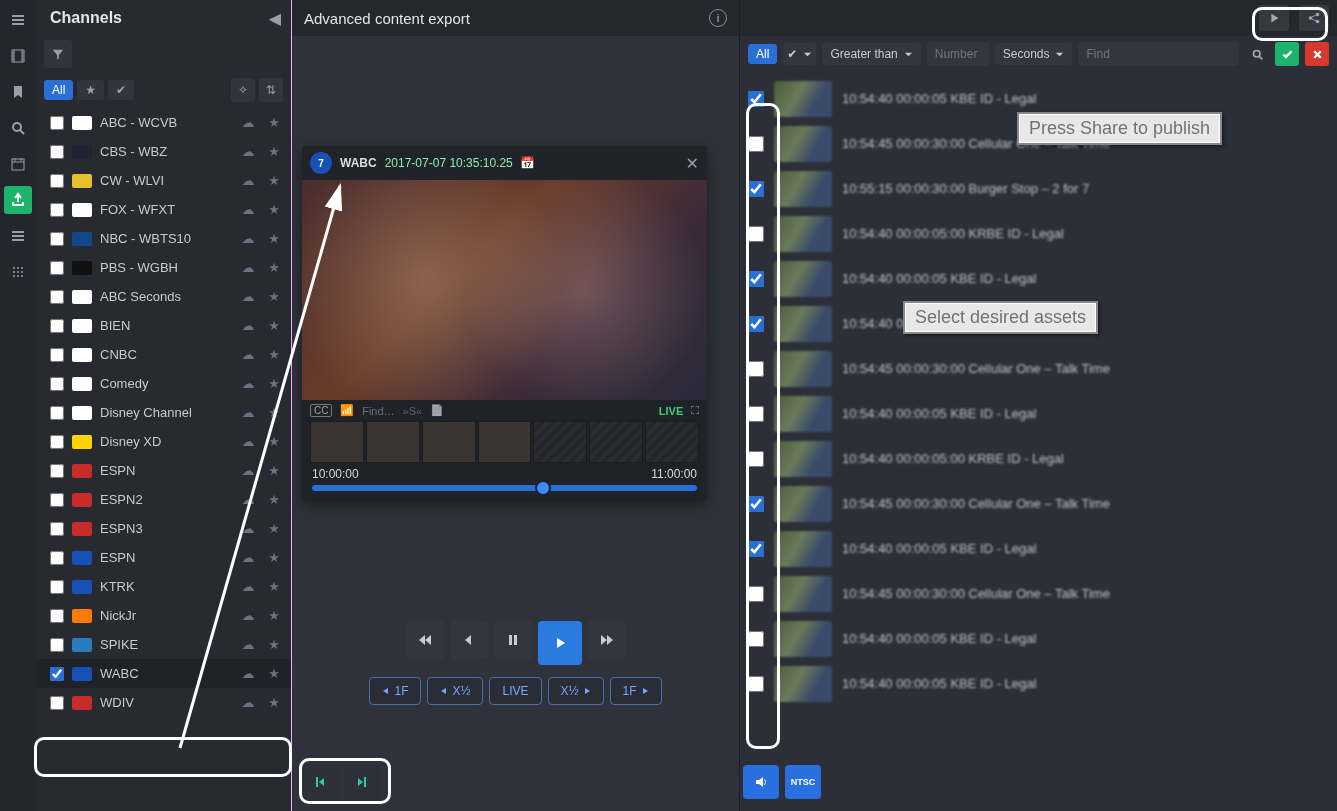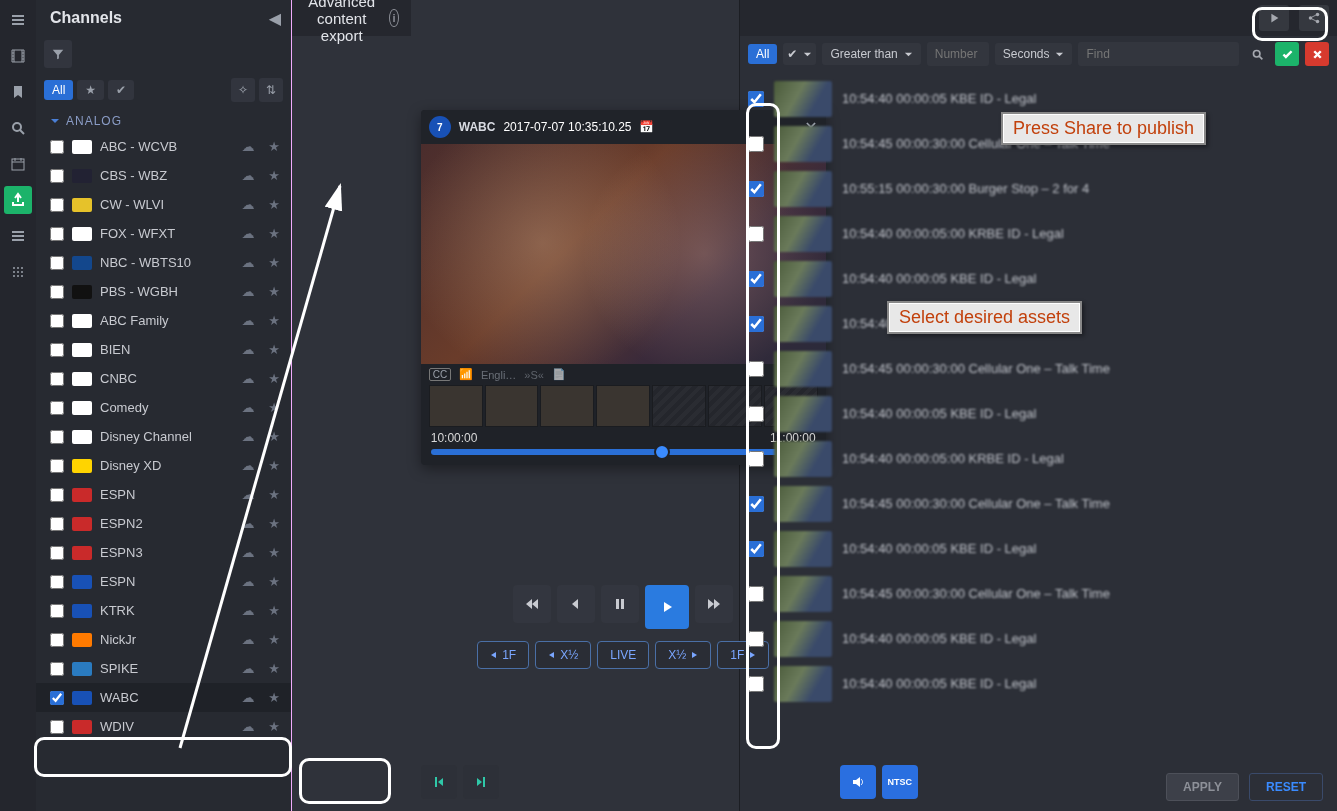--- a/index.html
+++ b/index.html
@@ -29,31 +29,31 @@
 .group-hdr svg { width:10px; height:10px; fill:#4a7fd6; }
 .ch-list { overflow-y:auto; flex:1; padding-bottom:10px; }
 .ch-item { display:flex; align-items:center; gap:8px; padding: 3px 8px 3px 14px; font-size:13px; color:#c8cad0; height:29px; }
 .ch-item input[type=checkbox]{ accent-color:#2a6fd6; width:14px; height:14px; }
 .ch-item .logo { width:20px; height:14px; background:#556; border-radius:2px; display:inline-block; font-size:7px; overflow:hidden; text-align:center; line-height:14px; color:#222; }
 .ch-item .name { flex:1; }
 .ch-item .mini { width:18px; text-align:center; color:#6b7280; cursor:pointer; }
 .ch-item.sel { background:#1f2228; }
 
 
-.center { flex:1; display:flex; flex-direction:row; background:#2f323a; min-width:0;text-align:center; }
+.center { flex:1; display:flex; flex-direction:column; background:#2f323a; min-width:0; }
 .center-head { height:36px; display:flex; align-items:center; padding:0 12px; background:#25272e; gap:10px; justify-content:space-between; }
 .center-head h3 { font-size:15px; font-weight:500; color:#e2e4e9; }
 .info-ico { color:#8a8d95; width:18px; height:18px; display:flex;align-items:center;justify-content:center; border:1px solid #8a8d95; border-radius:50%; font-size:11px; font-weight:bold; cursor:pointer;}
 .center-body { flex:1; position:relative; padding:110px 10px 10px 10px;}
 
 .player { width:405px; background:#1f2228; border-radius:4px; overflow:hidden; box-shadow:0 4px 14px rgba(0,0,0,.4); }
 .player-hd { display:flex; align-items:center; gap:8px; padding:6px 8px; background:#202329; font-size:12px; color:#a4c2ff; }
 .player-hd .plogo { width:22px; height:22px; border-radius:50%; background:#1851b6; display:flex;align-items:center;justify-content:center;color:#fff;font-size:10px;font-weight:bold; }
 .player-hd .pname { color:#d8dbe2; font-weight:600; }
-.player-hd .ptime { color:#ffffff; }
+.player-hd .ptime { color:#86efac; }
 .player-hd .spx { flex:1; }
 .player-hd .pclose { color:#9aa0aa; cursor:pointer; font-size:16px;}
 .pvideo { height:220px; background:linear-gradient(135deg,#4a2d2d,#6a3c2a 40%,#3a2a3a 70%,#2a2a3a); position:relative; }
 .pvideo::after { content:""; position:absolute; inset:0; background: radial-gradient(circle at 30% 45%, rgba(255,220,180,.25), transparent 45%), radial-gradient(circle at 70% 50%, rgba(255,200,180,.25), transparent 40%); }
 .pbar { display:flex; align-items:center; gap:8px; padding:4px 8px; font-size:11px; color:#9aa0aa; }
 .pbar .cc { border:1px solid #777; padding:0 3px; border-radius:2px; font-size:10px; }
 .pbar .live { color:#3ad16b; font-weight:bold; margin-left:auto; }
 .pbar .expand { color:#9aa0aa; cursor:pointer; }
 .thumbs { display:flex; gap:2px; padding:0 8px; }
 .thumbs .th { flex:1; height:42px; background:#3a3530; border:1px solid #1a1c20; }
@@ -103,21 +103,21 @@
 .asset input[type=checkbox]{ width:16px; height:16px; accent-color:#2a6fd6; }
 .asset .thumb { width:58px; height:36px; background:linear-gradient(120deg,#4a5a3a,#6a7a5a 40%,#3a4a6a 70%); border-radius:2px; filter: blur(1px);}
 .asset .meta { font-size:13px; color:#bfc2c9; filter: blur(0.9px); white-space:nowrap;}
 
 .r-foot { display:flex; justify-content:flex-end; gap:10px; padding:10px 14px; }
 .fbtn { padding:6px 16px; border-radius:3px; font-size:12px; font-weight:bold; cursor:pointer; border:1px solid transparent; }
 .fbtn.apply { background:#3d4049; color:#8d9098; border-color:#4d5059;}
 .fbtn.reset { background:#2c2f37; color:#3a8bff; border-color:#3a4a6a; }
 
 
-.callout { position:absolute; background:#e8e8e8; color:#c2410c; padding:4px 10px; font-size:18px; border:2px solid #888; box-shadow:inset 0 0 0 1px #fff, 2px 2px 4px rgba(0,0,0,.4); z-index:40; }
+.callout { position:absolute; background:#e8e8e8; color:#737373; padding:4px 10px; font-size:18px; border:2px solid #888; box-shadow:inset 0 0 0 1px #fff, 2px 2px 4px rgba(0,0,0,.4); z-index:40;margin-left:16px; }
 .hl { position:absolute; border:3px solid #fff; border-radius:10px; pointer-events:none; z-index:30; }
 .arrow-line { position:absolute; z-index:35; pointer-events:none; }
 
 ::-webkit-scrollbar{width:6px;height:6px;} ::-webkit-scrollbar-thumb{background:#4a4d55;border-radius:3px;} ::-webkit-scrollbar-track{background:transparent;}
 </style>
 </head>
 <body>
 
 <div class="app">
 
@@ -188,26 +188,20 @@
     </div>
     <div class="chip-row">
       <span class="chip sel">All</span>
       <span class="chip">★</span>
       <span class="chip">✔</span>
       <span class="spacer"></span>
       <span class="tinybtn">✧</span>
       <span class="tinybtn">⇅</span>
     </div>
     <div class="ch-list" id="ch-list">
-        <div class="group-hdr">
-          <svg viewBox="0 0 10 10">
-            <path d="M1 3l4 4 4-4z"></path>
-          </svg>
-          <span>ANALOG</span>
-        </div>
         <div class="ch-item">
           <input type="checkbox" style="">
           <span class="logo" style="background:#fff"></span>
           <span class="name">ABC - WCVB</span>
           <span class="mini">☁</span>
           <span class="mini">★</span>
         </div>
         <div class="ch-item">
           <input type="checkbox" style="">
           <span class="logo" style="background:#223"></span>
@@ -239,21 +233,21 @@
         <div class="ch-item">
           <input type="checkbox" style="">
           <span class="logo" style="background:#111"></span>
           <span class="name">PBS - WGBH</span>
           <span class="mini">☁</span>
           <span class="mini">★</span>
         </div>
         <div class="ch-item">
           <input type="checkbox" style="">
           <span class="logo" style="background:#fff"></span>
-          <span class="name">ABC Family</span>
+          <span class="name">ABC Seconds</span>
           <span class="mini">☁</span>
           <span class="mini">★</span>
         </div>
         <div class="ch-item">
           <input type="checkbox" style="">
           <span class="logo" style="background:#fff"></span>
           <span class="name">BIEN</span>
           <span class="mini">☁</span>
           <span class="mini">★</span>
         </div>
@@ -363,21 +357,21 @@
           <span class="pname">WABC</span>
           <span class="ptime">2017-07-07 10:35:10.25</span>
           <span style="color:#4a8bff;cursor:pointer;">📅</span>
           <span class="spx"></span>
           <span class="pclose">✕</span>
         </div>
         <div class="pvideo"></div>
         <div class="pbar">
           <span class="cc">CC</span>
           <span>📶</span>
-          <span style="opacity:.6">Engli…</span>
+          <span style="opacity:.6">Find…</span>
           <span style="opacity:.5">»S«</span>
           <span style="opacity:.6">📄</span>
           <span class="live">LIVE</span>
           <span class="expand">⛶</span>
         </div>
         <div class="thumbs">
           <div class="th"></div>
             <div class="th"></div>
             <div class="th"></div>
             <div class="th"></div>
@@ -537,21 +531,21 @@
           <span class="meta">10:54:40 00:00:05 KBE ID - Legal</span>
         </div>
         <div class="asset">
           <input type="checkbox" style="">
           <span class="thumb"></span>
           <span class="meta">10:54:45 00:00:30:00 Cellular One – Talk Time</span>
         </div>
         <div class="asset">
           <input type="checkbox" checked="" style="">
           <span class="thumb"></span>
-          <span class="meta">10:55:15 00:00:30:00 Burger Stop – 2 for 4</span>
+          <span class="meta">10:55:15 00:00:30:00 Burger Stop – 2 for 7</span>
         </div>
         <div class="asset">
           <input type="checkbox" style="">
           <span class="thumb"></span>
           <span class="meta">10:54:40 00:00:05:00 KRBE ID - Legal</span>
         </div>
         <div class="asset">
           <input type="checkbox" checked="" style="">
           <span class="thumb"></span>
           <span class="meta">10:54:40 00:00:05 KBE ID - Legal</span>
@@ -595,24 +589,20 @@
           <input type="checkbox" style="">
           <span class="thumb"></span>
           <span class="meta">10:54:40 00:00:05 KBE ID - Legal</span>
         </div>
         <div class="asset">
           <input type="checkbox" style="">
           <span class="thumb"></span>
           <span class="meta">10:54:40 00:00:05 KBE ID - Legal</span>
         </div>
       </div>
-    <div class="r-foot">
-      <span class="fbtn apply">APPLY</span>
-      <span class="fbtn reset">RESET</span>
-    </div>
   </div>
 </div>
 
 <div class="hl" style="left:1252px; top:7px; width:76px; height:34px;"></div>
 <div class="hl" style="left:34px; top:737px; width:258px; height:40px;"></div>
 <div class="hl" style="left:299px; top:758px; width:92px; height:46px;"></div>
 <div class="hl" style="left:746px; top:103px; width:34px; height:646px;"></div>
 
 <div class="callout" style="left:1001px; top:112px;">Press Share to publish</div>
 <div class="callout" style="left:887px; top:301px;">Select desired assets</div>

